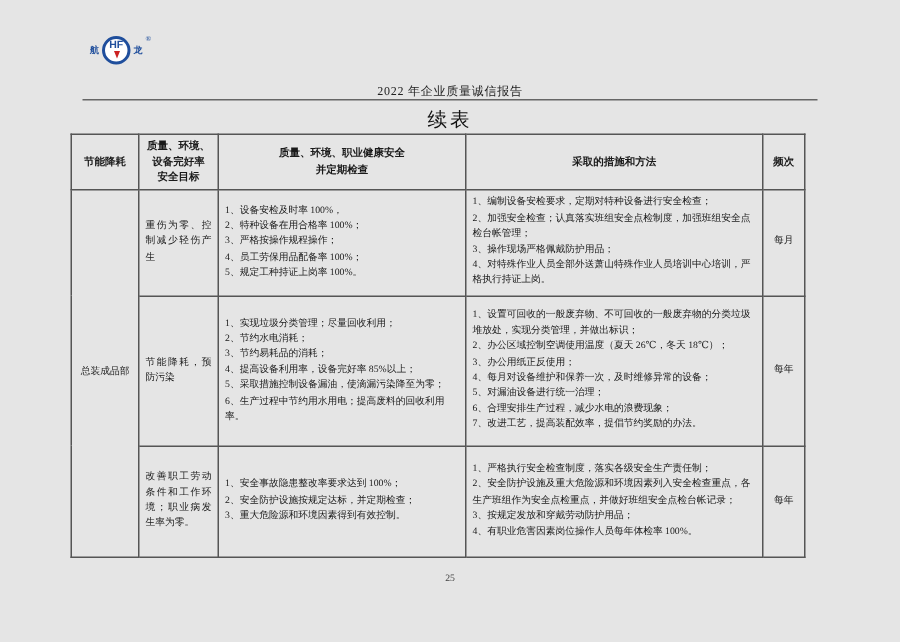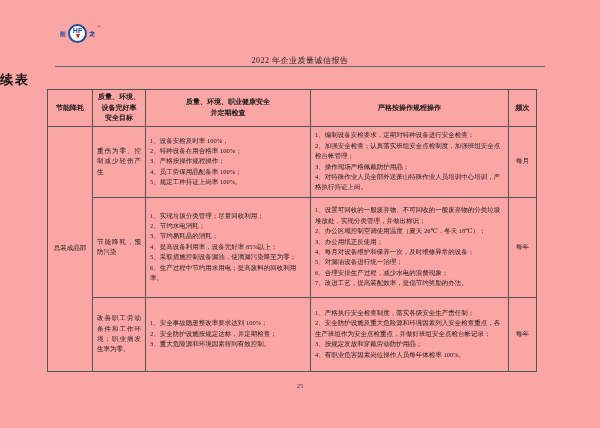--- a/index.html
+++ b/index.html
@@ -1,43 +1,43 @@
 <!DOCTYPE html>
 <html><head>
 <meta charset="utf-8">
 <style>
   html,body{margin:0;padding:0;}
   body{
     width:600px;height:428px;background:#fdfdfd;overflow:hidden;
     font-family:"Liberation Serif","DejaVu Serif",serif;color:#1a1a1a;
     -webkit-font-smoothing:antialiased;
   }
-  .page{position:relative;width:600px;height:428px;background:#fca5a5;}
+  .page{position:relative;width:600px;height:428px;background:#e5e5e5;}
 
   
   .logo{position:absolute;left:60px;top:24px;display:flex;align-items:center;gap:2px;}
   .logo .cjk{font-size:6px;font-weight:bold;color:#1f4e9c;line-height:1;}
   .logo .emblem{
     width:19px;height:19px;border:2px solid #1f4e9c;border-radius:50%;
     background:#fff;display:flex;flex-direction:column;align-items:center;justify-content:center;
     box-sizing:border-box;
   }
   .logo .emblem .hf{font-family:"Liberation Sans",sans-serif;font-weight:bold;font-size:7px;color:#1f4e9c;line-height:6px;}
   .logo .emblem .anchor{width:0;height:0;border-left:2.5px solid transparent;border-right:2.5px solid transparent;border-top:5px solid #cc2222;}
   .logo .reg{font-size:5px;color:#1f4e9c;align-self:flex-start;line-height:1;}
 
   .report-title{
     position:absolute;left:0;right:0;top:55px;text-align:center;
     font-size:8px;letter-spacing:.5px;color:#222;
   }
   .head-rule{position:absolute;left:55px;right:55px;top:66px;border-top:1px solid #666;height:0;}
 
   .cont-title{
-    position:absolute;left:0;right:0;top:71px;
-    font-size:13px;font-weight:bold;color:#111;letter-spacing:2px;
+    position:absolute;left:0;right:0;top:71px;text-align:center;
+    font-size:13px;font-weight:normal;color:#111;letter-spacing:2px;
   }
 
   
   table.goals{
     position:absolute;left:47px;top:89px;width:489px;
     border-collapse:collapse;table-layout:fixed;
     font-size:6.5px;line-height:1.6;color:#1a1a1a;
   }
   table.goals td{
     border:1px solid #555;vertical-align:middle;
@@ -92,21 +92,21 @@
         <col style="width:28px">
     </colgroup>
     <tbody>
       <tr class="head h-row">
         <td>节能降耗</td>
         <td class="preline">质量、环境、
 设备完好率
 安全目标</td>
         <td class="preline">质量、环境、职业健康安全
 并定期检查</td>
-        <td>严格按操作规程操作</td>
+        <td>采取的措施和方法</td>
         <td>频次</td>
       </tr>
 
       <tr class="r1">
         <td class="center" rowspan="3">总装成品部</td>
         <td class="goal">重伤为零、控制减少轻伤产生</td>
         <td>
           <div class="li">1、设备安检及时率 100%，</div>
           <div class="li">2、特种设备在用合格率 100%；</div>
           <div class="li">3、严格按操作规程操作；</div>

